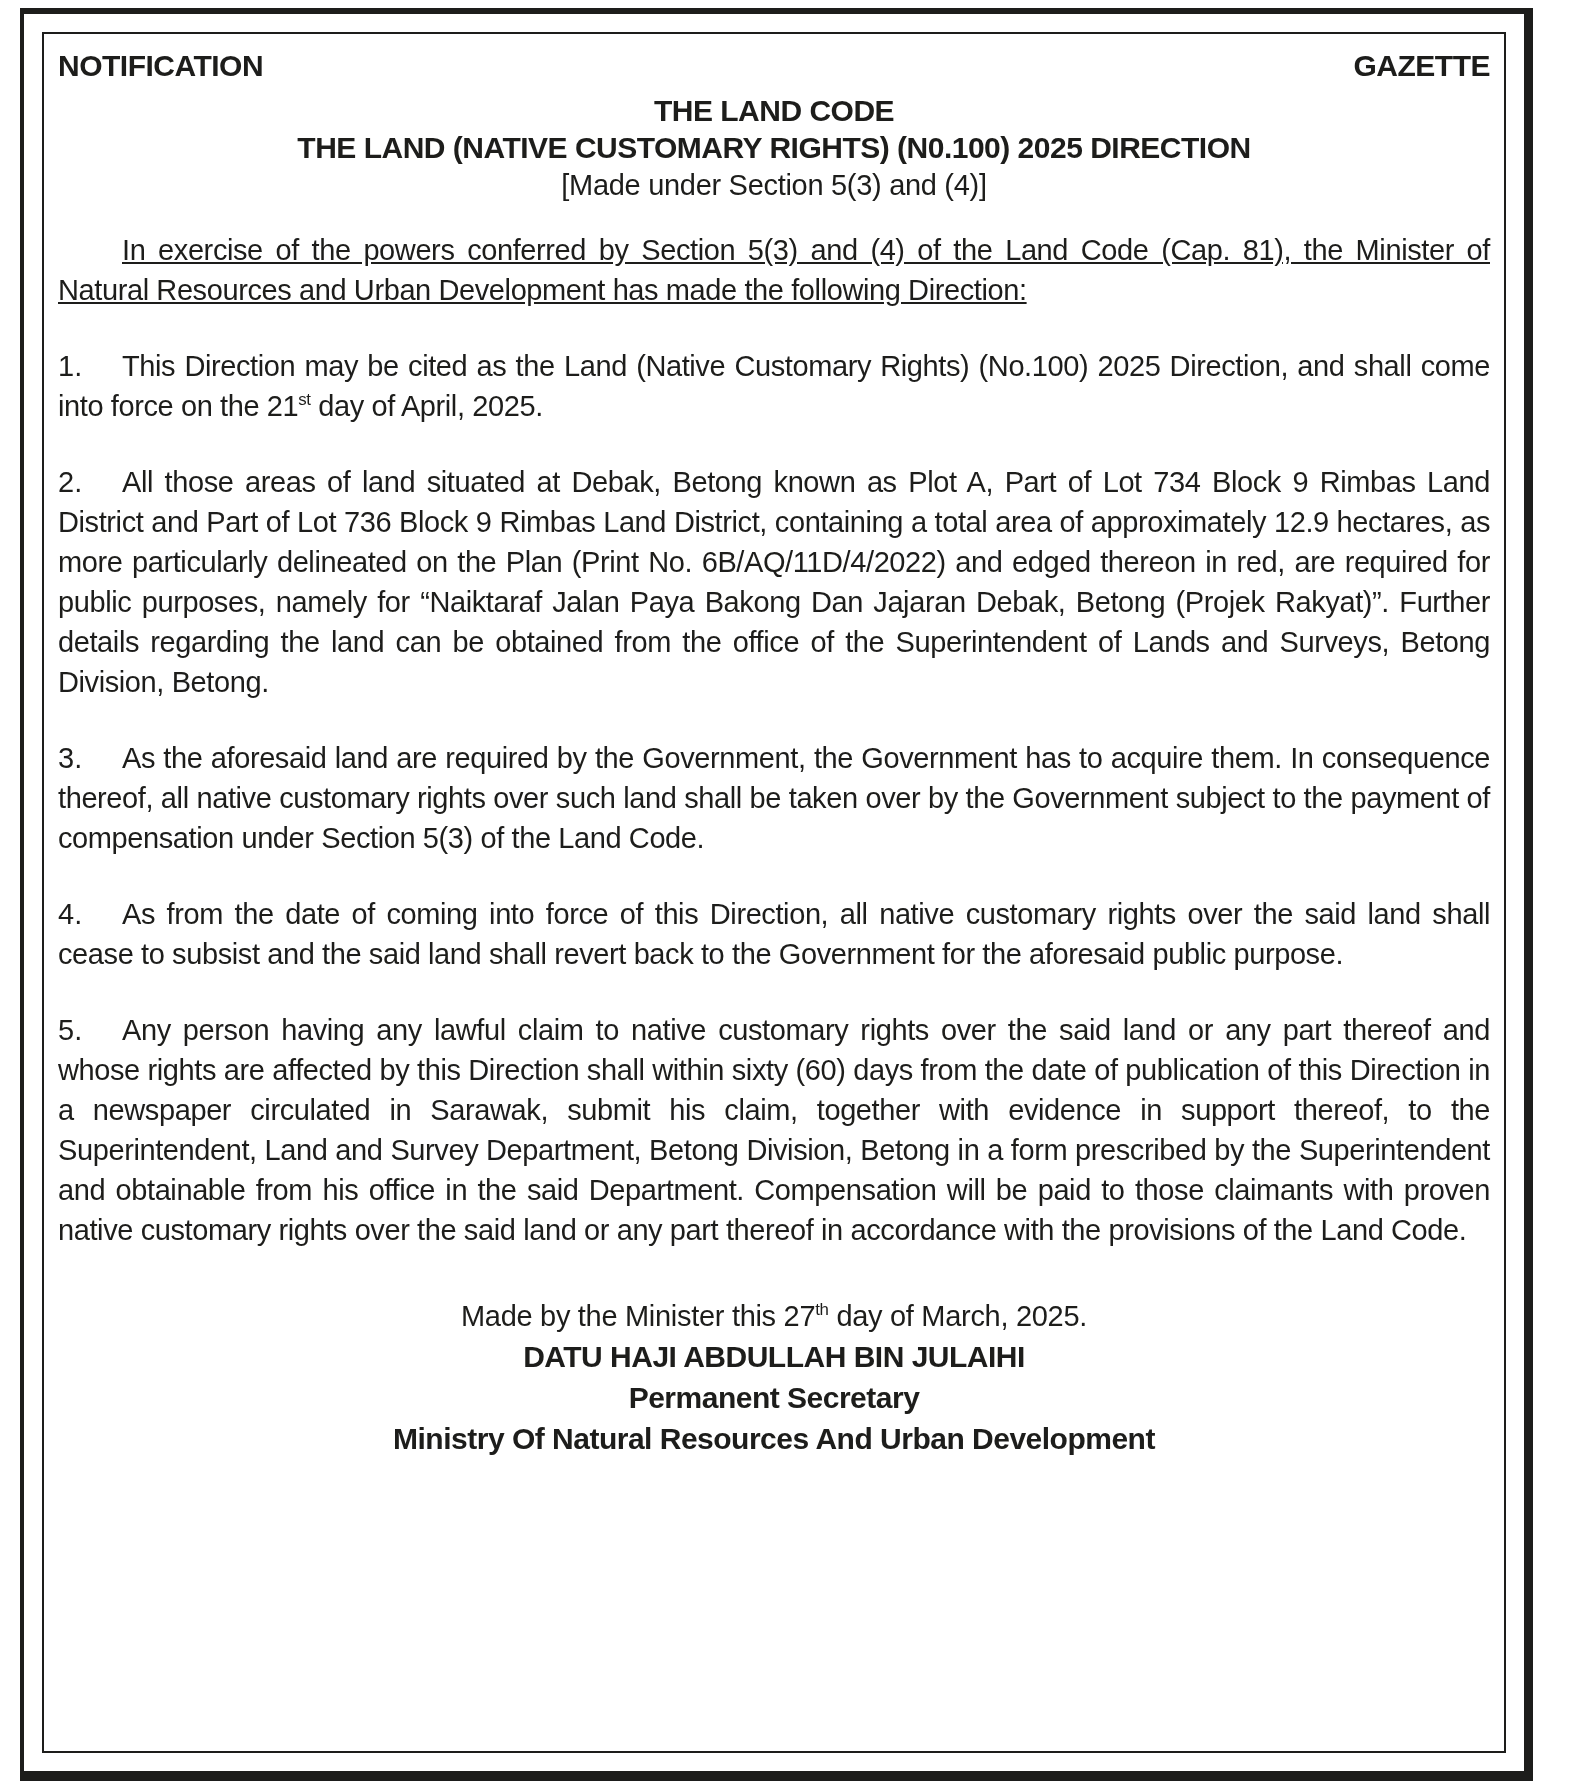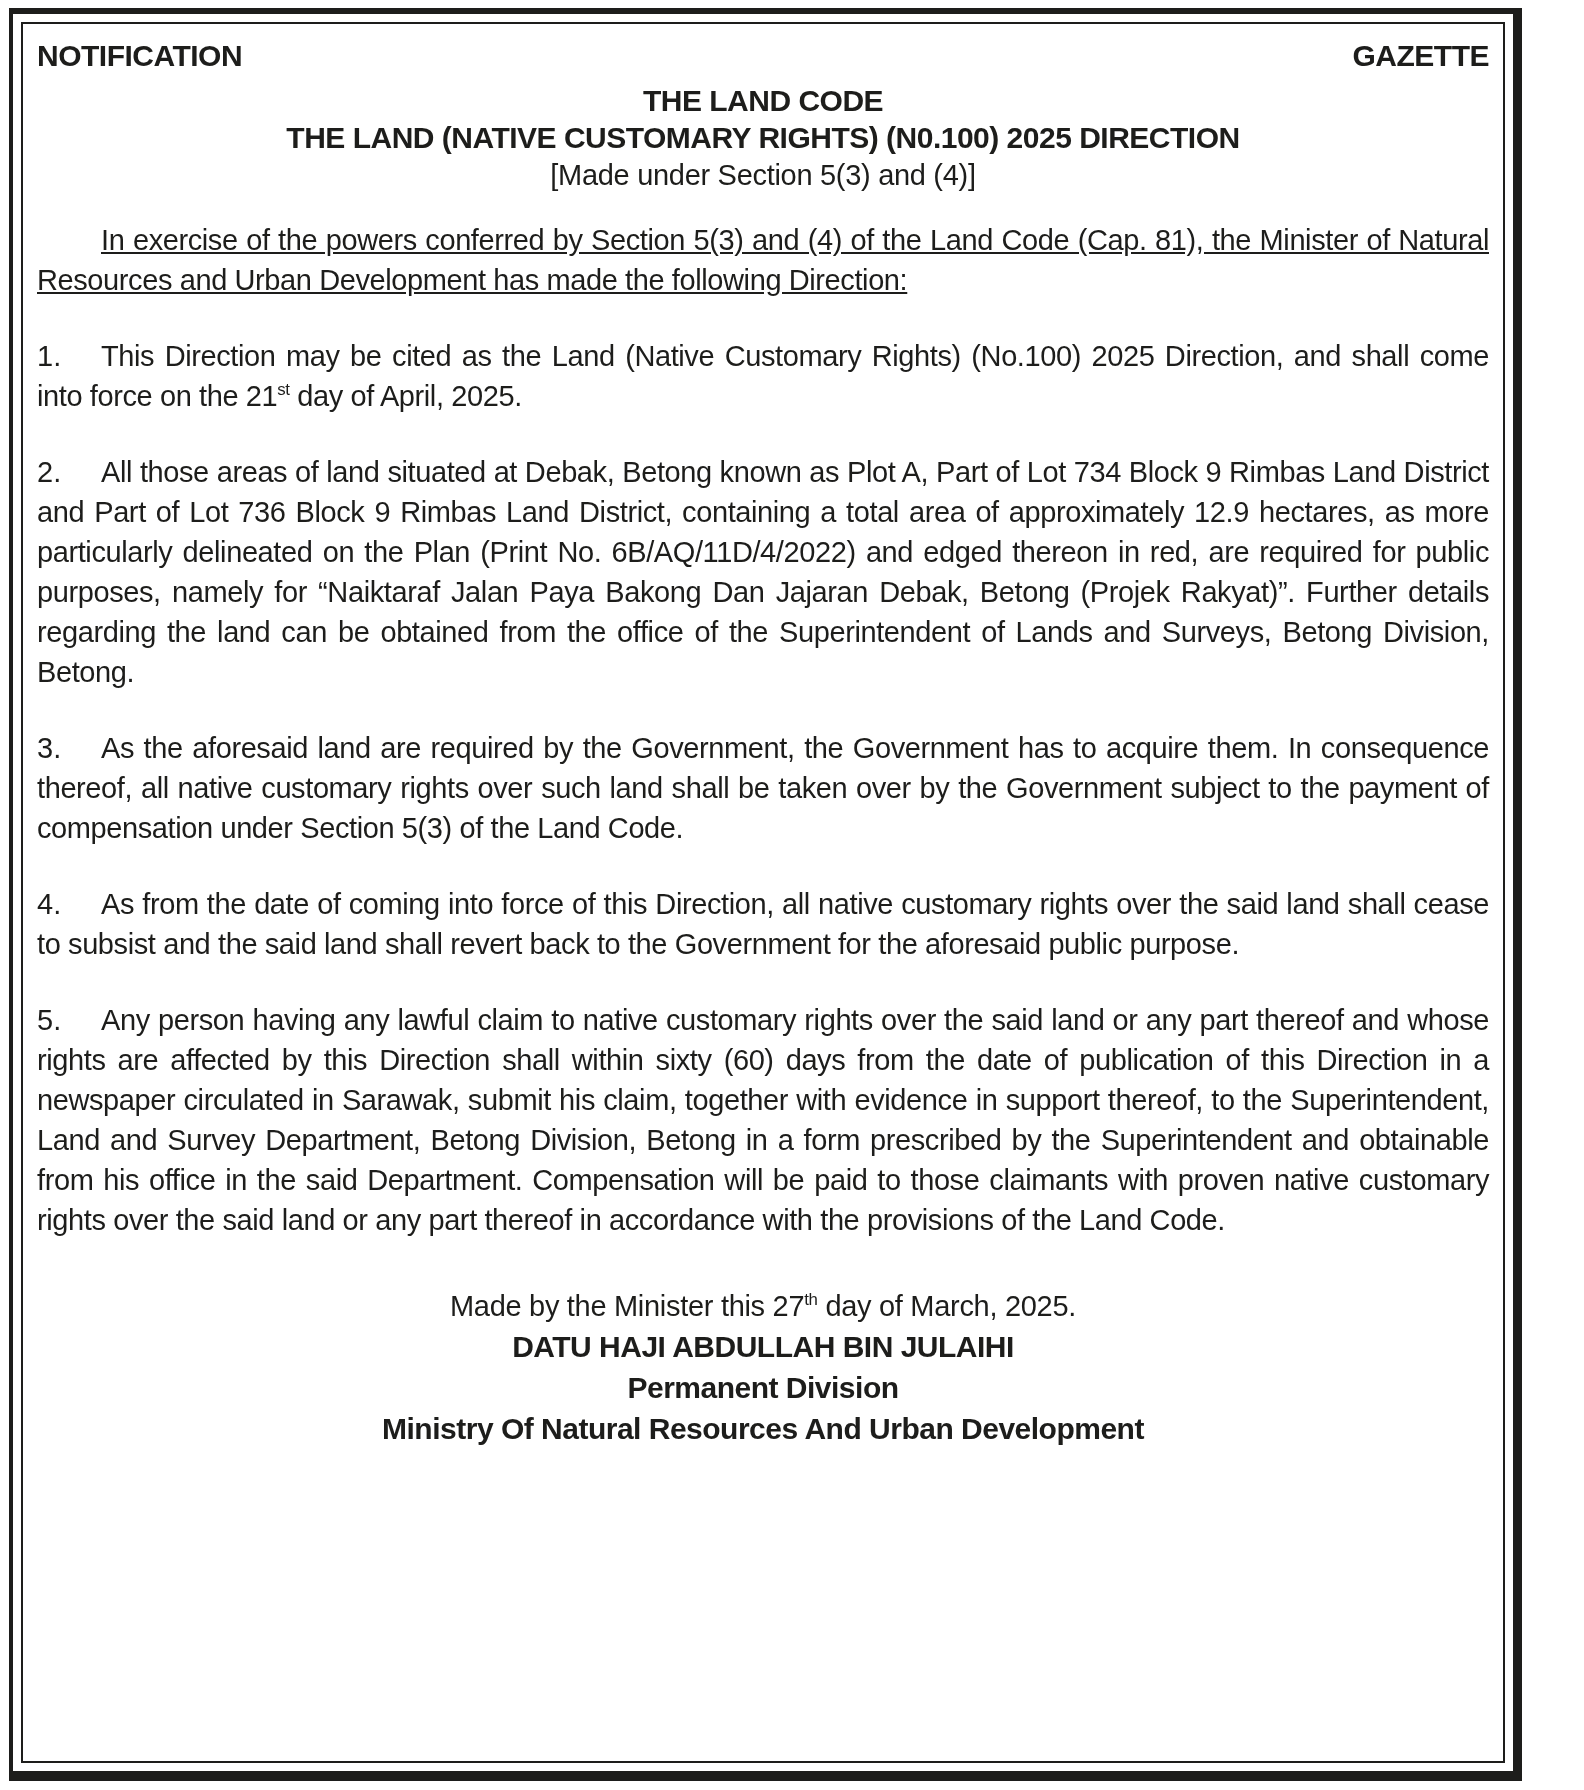--- a/index.html
+++ b/index.html
@@ -5,27 +5,27 @@
   html, body { margin:0; padding:0; }
   body {
     width:1584px; height:1790px;
     background:#ffffff;
     font-family:"Liberation Sans", sans-serif;
     color:#1d1d1b;
     position:relative;
     overflow:hidden;
   }
   .doc-frame {
-    position:absolute; top:8px; left:9px;
+    position:absolute; top:8px; left:20px;
     width:1513px; height:1773px;
     box-sizing:border-box;
     border-style:solid;
     border-color:#1d1d1b;
     border-width:6px 9px 10px 4px;
-    padding:8px;
+    padding:18px;
     background:#ffffff;
   }
   .doc-inner {
     width:100%; height:100%;
     box-sizing:border-box;
     border:2px solid #1d1d1b;
     padding:12px 14px 10px 14px;
     overflow:hidden;
   }
   .masthead {
@@ -118,18 +118,18 @@
 
     <p class="bodytext"><span class="num">4.</span><span>As from the date of coming into force of this Direction, all native customary rights over the said land shall cease to subsist and the said land shall revert back to the Government for the aforesaid public purpose.</span></p>
 
     <p class="bodytext"><span class="num">5.</span><span>Any person having any lawful claim to native customary rights over the said land or any part thereof and whose rights are affected by this Direction shall within sixty (60) days from the date of publication of this Direction in a newspaper circulated in Sarawak, submit his claim, together with evidence in support thereof, to the Superintendent, Land and Survey Department, Betong Division, Betong in a form prescribed by the Superintendent and obtainable from his office in the said Department. Compensation will be paid to those claimants with proven native customary rights over the said land or any part thereof in accordance with the provisions of the Land Code.</span></p>
 
 
     <p class="made-by"><span>Made by the Minister this 27</span><sup>th</sup><span> day of March, 2025.</span></p>
 
     <div class="signature">
       <div class="sig-line">DATU HAJI ABDULLAH BIN JULAIHI</div>
-      <div class="sig-line">Permanent Division</div>
+      <div class="sig-line">Permanent Secretary</div>
       <div class="sig-line">Ministry Of Natural Resources And Urban Development</div>
     </div>
 
   </div>
 </div>
 
 </body></html>

